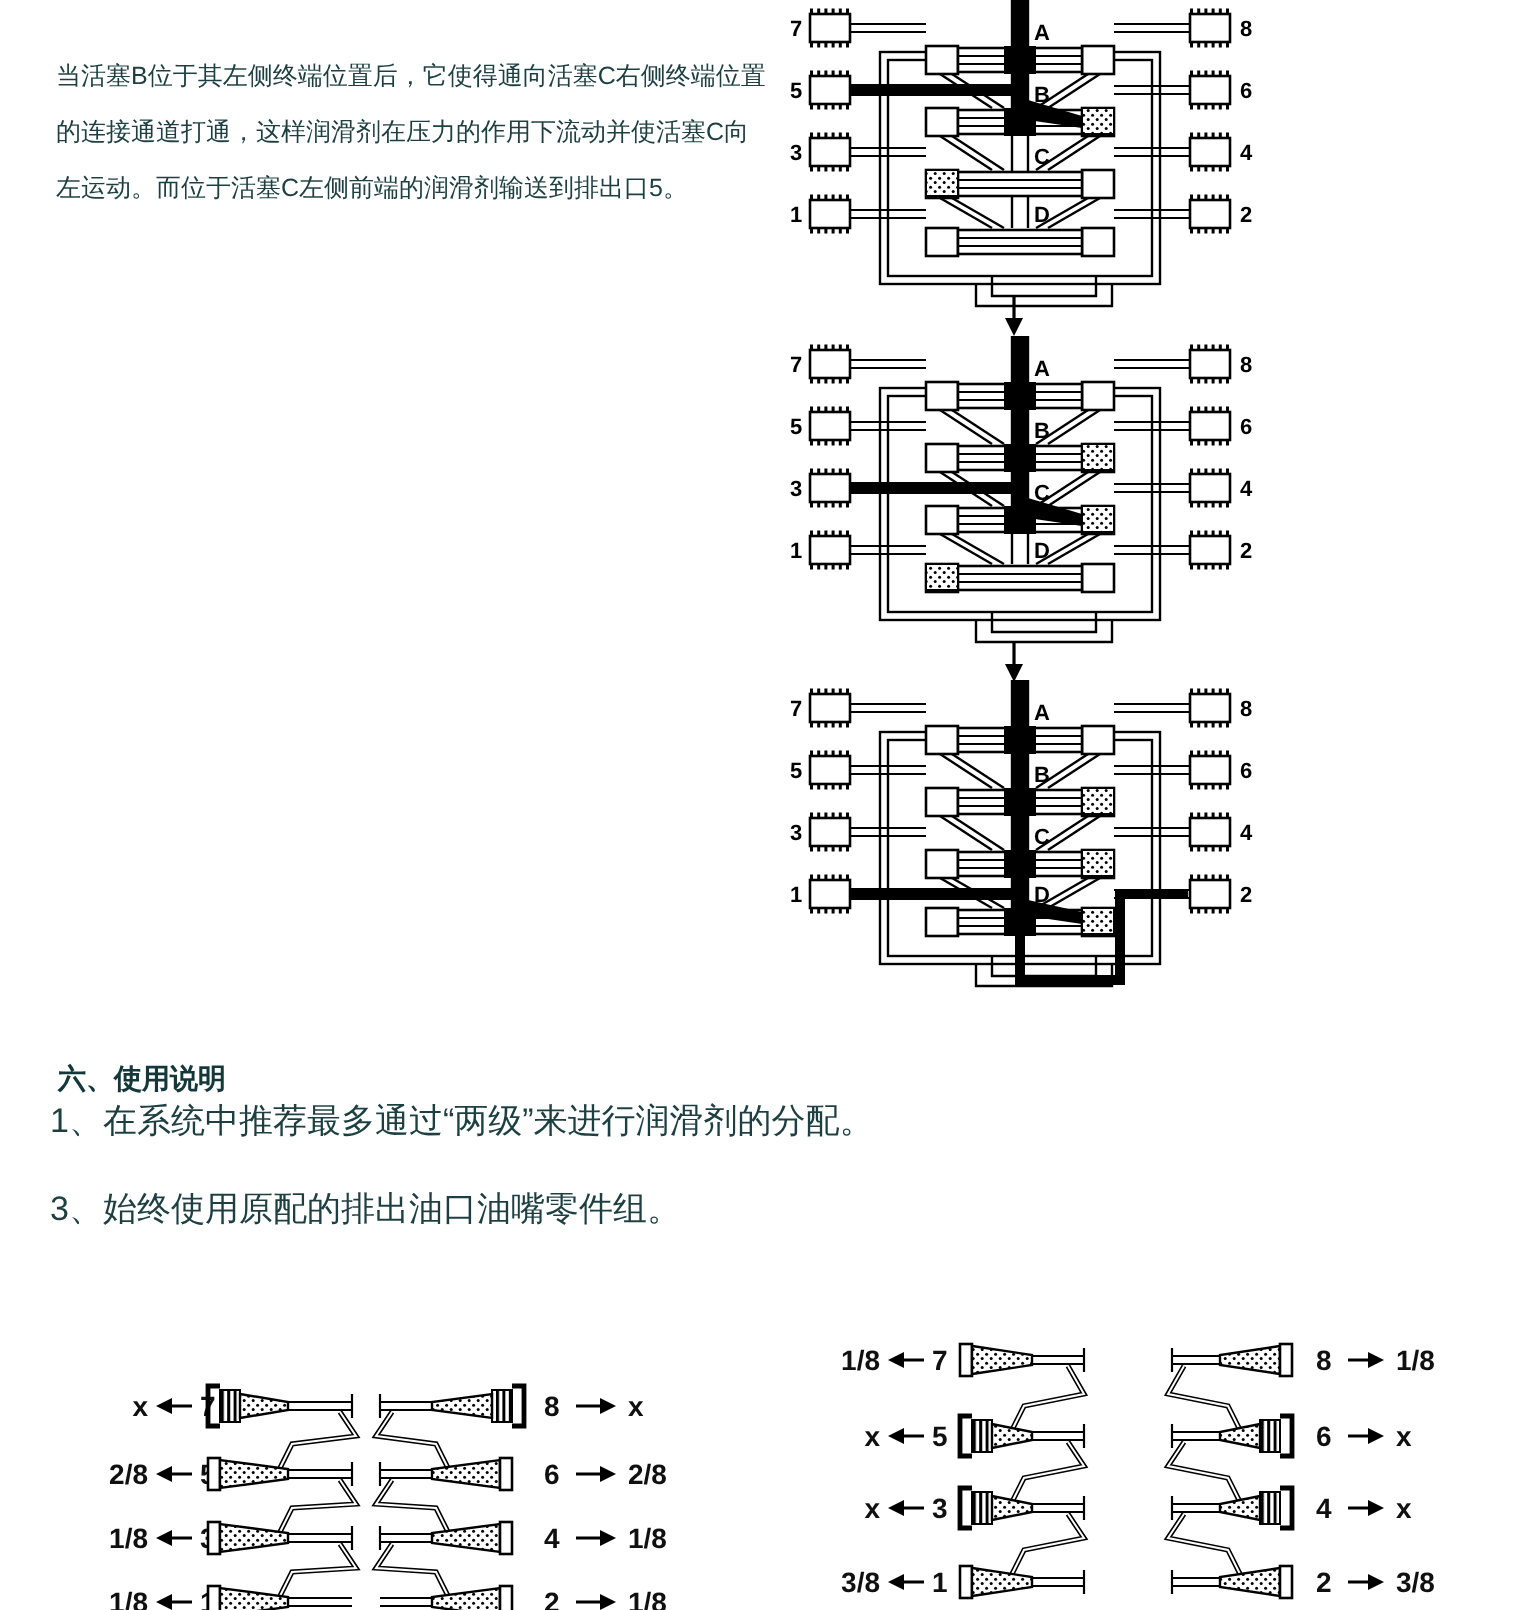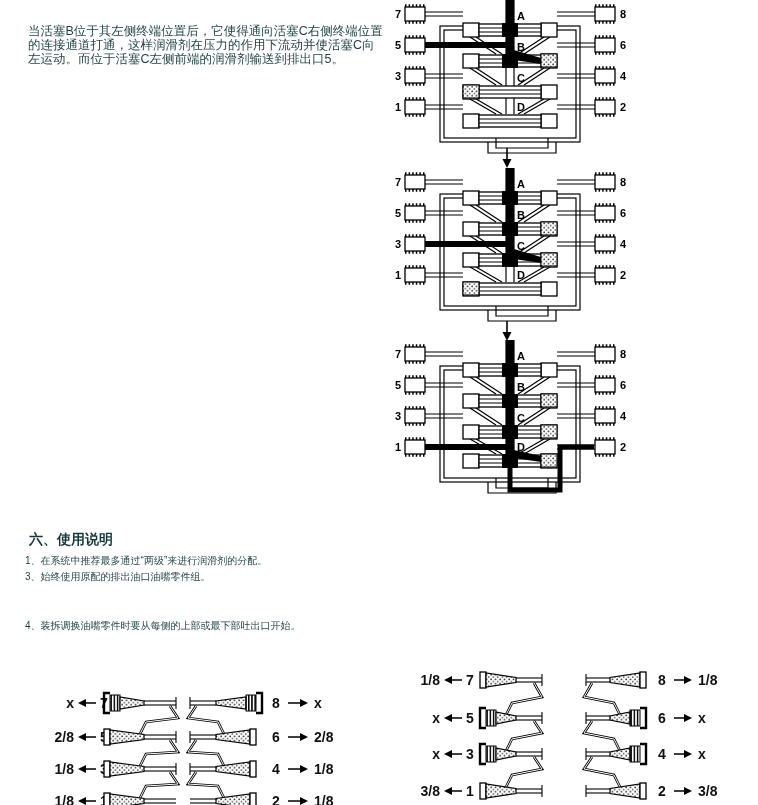--- a/index.html
+++ b/index.html
@@ -1,20 +1,20 @@
 <!DOCTYPE html>
 <html><head>
 <meta charset="utf-8">
 <style>
   html,body{margin:0;padding:0;background:#fff;}
   .page{position:relative;width:758px;height:805px;background:#fff;overflow:hidden;
         font-family:"Liberation Sans",sans-serif;color:#1d3f41;}
-  .para{position:absolute;margin:0;font-size:12.5px;line-height:14px;white-space:pre-wrap;}
+  .para{position:absolute;margin:0;font-size:12.5px;line-height:28px;white-space:pre-wrap;}
   .sec-title{position:absolute;margin:4px;font-size:14px;font-weight:bold;color:#14383a;font-family:Liberation Mono, monospace;}
-  .sec-item{position:absolute;margin:0;font-size:10px;line-height:20px;text-align:right;}
+  .sec-item{position:absolute;margin:0;font-size:17px;line-height:20px;text-align:right;}
   svg{position:absolute;}
   
   .ln{fill:none;stroke:#000;stroke-width:1.2;}
   .box{fill:#fff;stroke:#000;stroke-width:1.3;}
   .hz{stroke:#000;stroke-width:3.4;stroke-dasharray:1.5 2.1;fill:none;}
   .pipe{stroke:#000;stroke-width:1.1;fill:none;}
   .bk{fill:#000;stroke:none;}
   .bkln{fill:none;stroke:#000;stroke-width:5;}
   .dots{fill:url(#dots);stroke:#000;stroke-width:1;}
   .plbl{font:bold 11px "Liberation Sans",sans-serif;fill:#000;}
@@ -445,22 +445,21 @@
     <rect class="dots" x="151" y="85" width="16" height="13"></rect>
     <rect class="dots" x="151" y="114" width="16" height="13"></rect>
     <text class="dlbl" x="127" y="20">A</text>
     <text class="dlbl" x="127" y="51">B</text>
     <text class="dlbl" x="127" y="82">C</text>
     <text class="dlbl" x="127" y="111">D</text>
   </svg>
 
   <h3 class="sec-title" style="left:25px;top:527px">六、使用说明</h3>
   <p class="sec-item" style="left:25px;top:551px">1、在系统中推荐最多通过“两级”来进行润滑剂的分配。</p>
-  <p class="sec-item" style="left:25px;top:567px">3、始终使用原配的排出油口油嘴零件组。</p>
-  <p class="sec-item" style="left:25px;top:616px">4、装拆调换油嘴零件时要从每侧的上部或最下部吐出口开始。</p>
+  <p class="sec-item" style="left:25px;top:595px">3、始终使用原配的排出油口油嘴零件组。</p>
 
   <svg style="left:40px;top:663px" width="300" height="142" viewBox="0 0 300 142">
 
     <g>
       <text class="flbl" x="34" y="45" text-anchor="end">x</text>
       <polygon class="arr" points="38,40 46,36 46,44"></polygon>
       <line class="ashaft" x1="46" y1="40" x2="56" y2="40"></line>
       <text class="flbl" x="60" y="45">7</text>
       <path class="brk" d="M70,30 h-6 v20 h6"></path>
       <rect class="ribsf" x="70" y="32" width="10" height="16"></rect>

